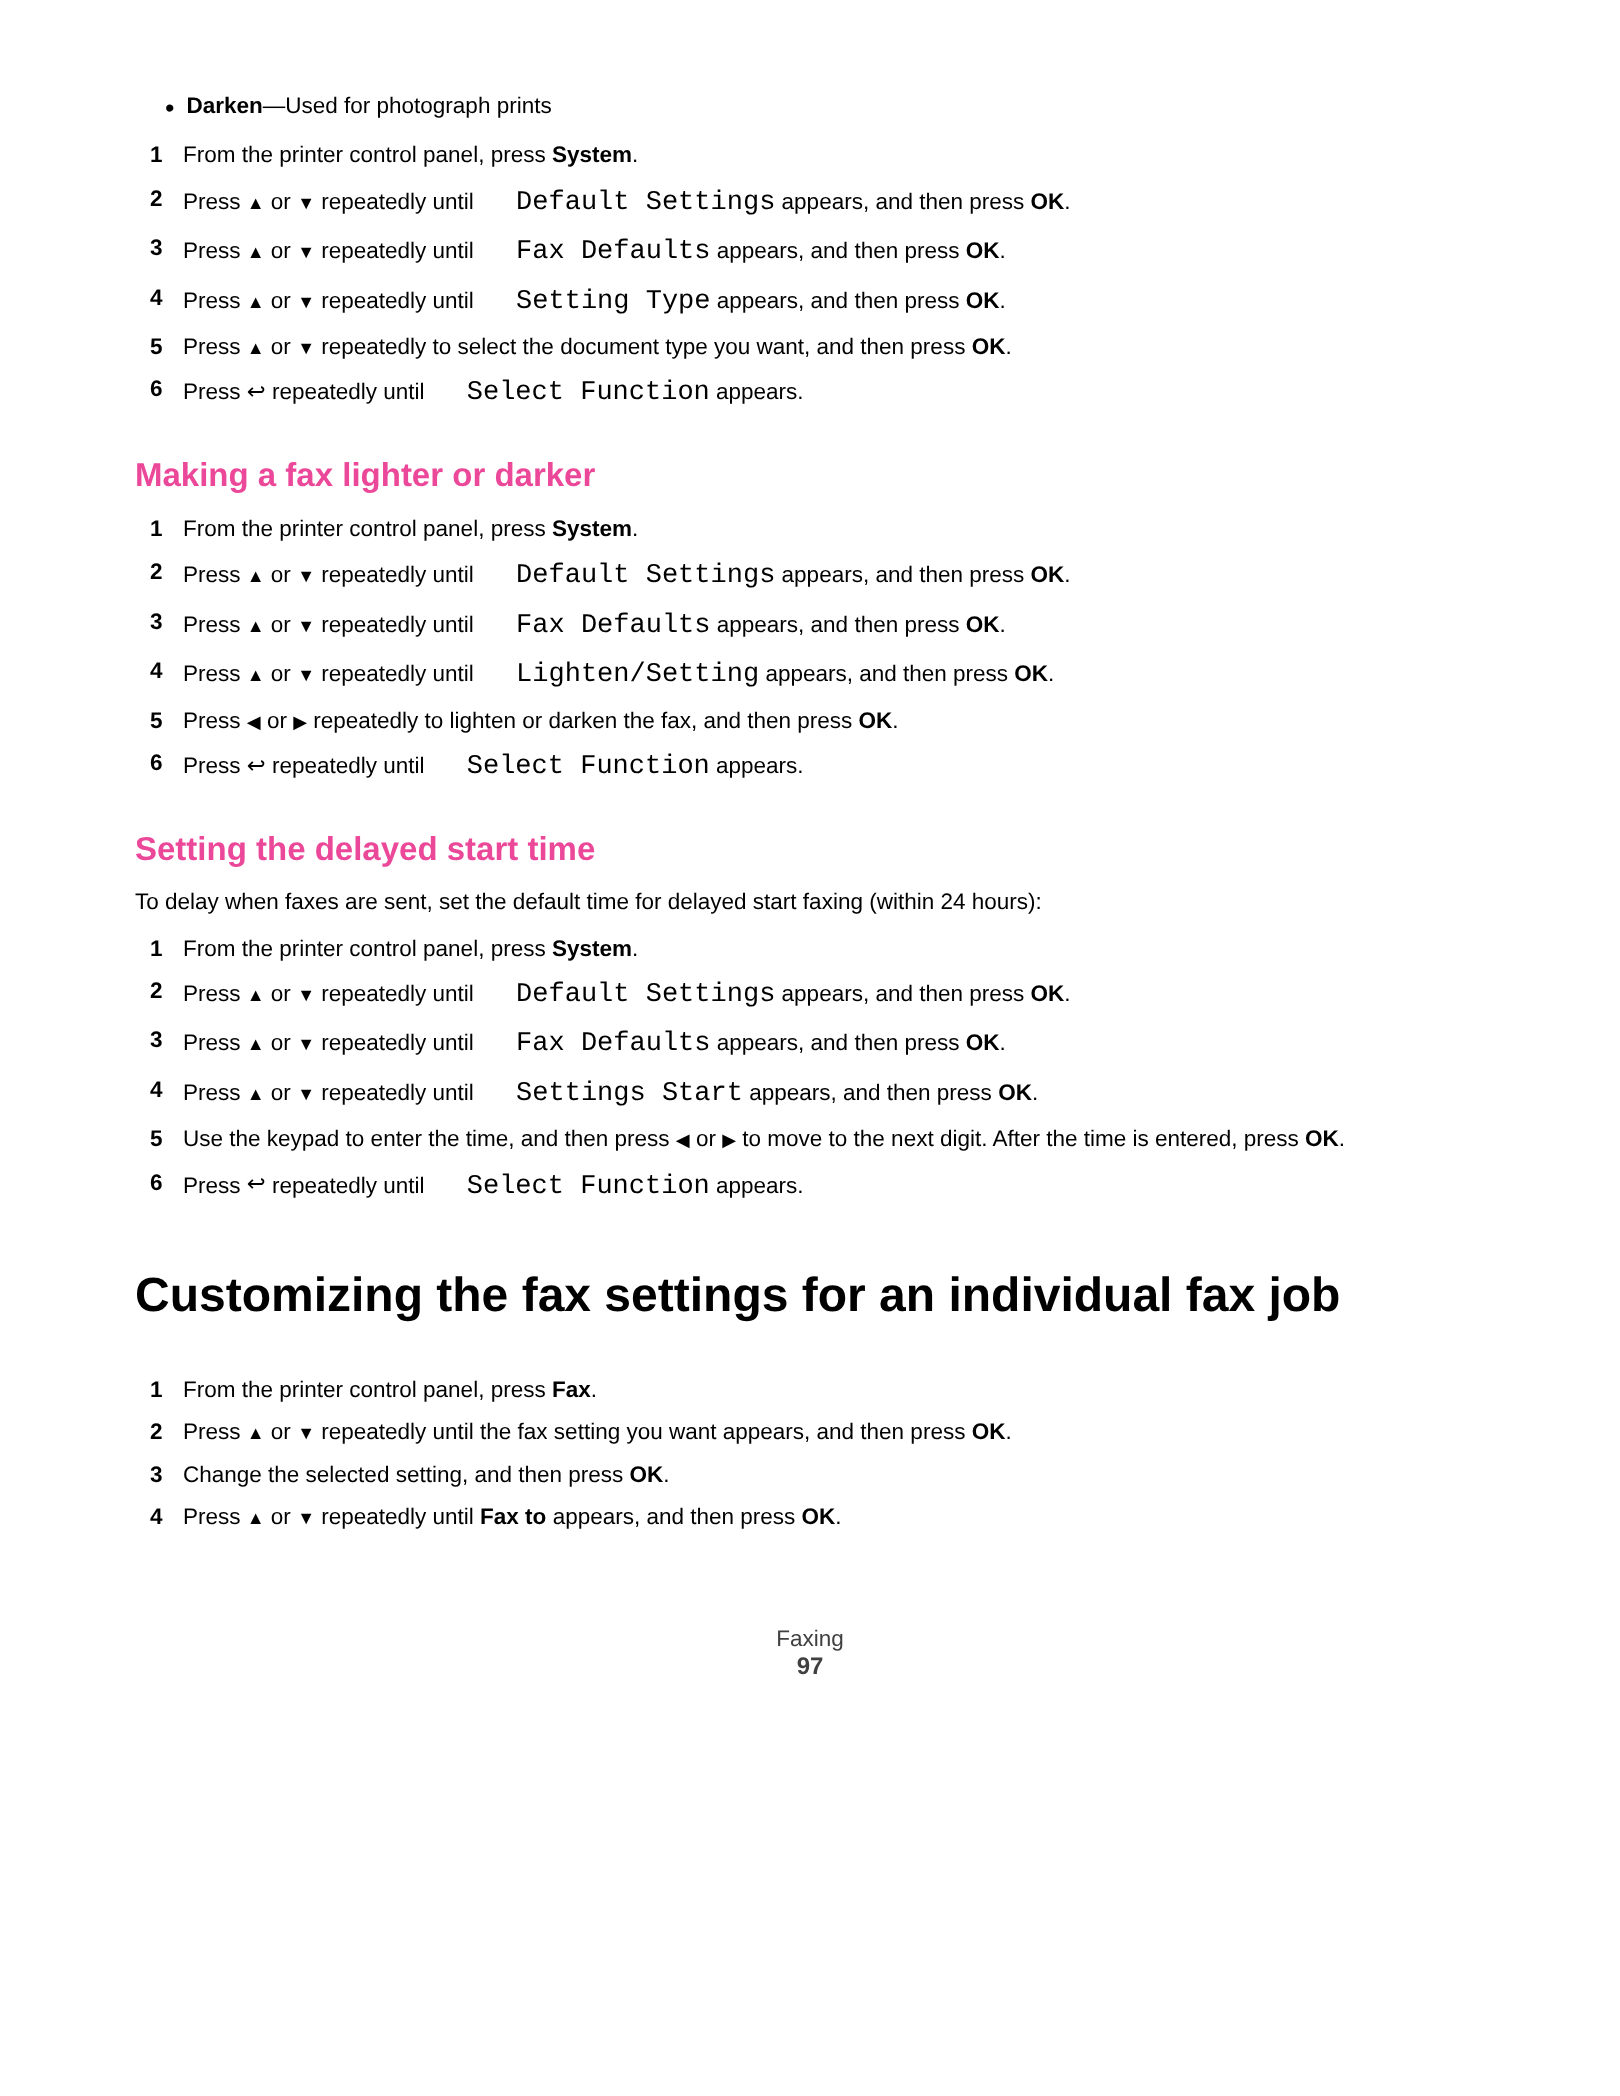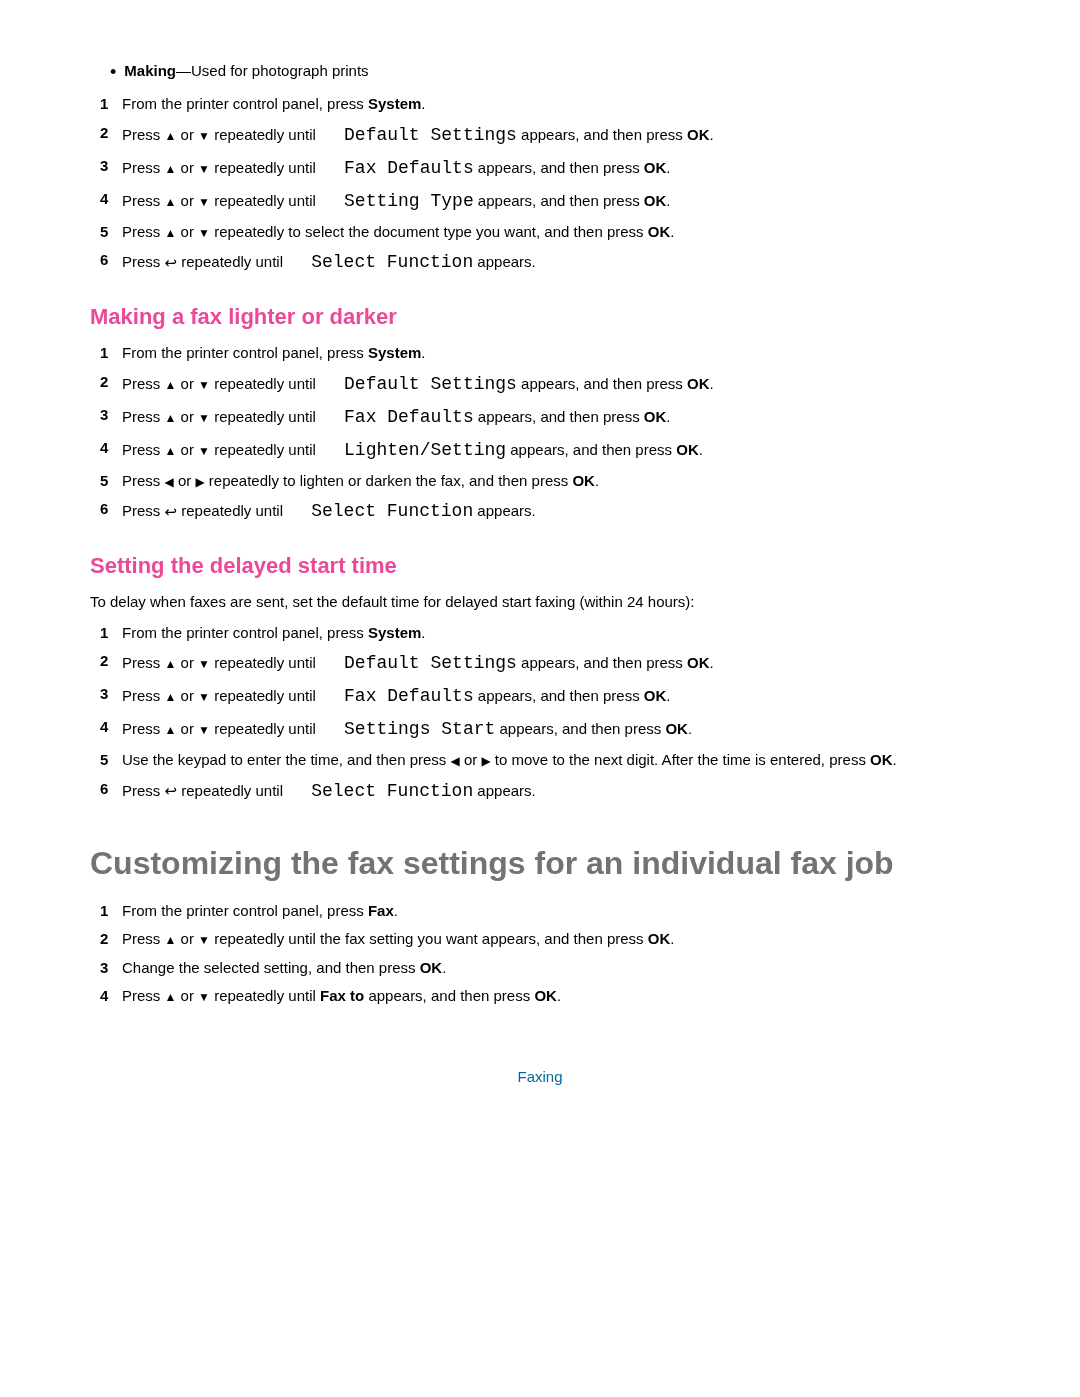--- a/index.html
+++ b/index.html
@@ -56,38 +56,38 @@
       font-size: 22px;
       font-weight: bold;
       margin-top: 28px;
       margin-bottom: 12px;
       color: #ec4899;
     }
     .major-heading {
       font-size: 32px;
       font-weight: bold;
       margin-top: 40px;
-      margin-bottom: 18px;
-      color: #737373;
+      margin-bottom: 34px;
+      color: #000000;
     }
     .intro-text {
       margin-bottom: 8px;
       line-height: 1.5;
     }
     code, .mono {
       font-family: 'Courier New', Courier, monospace;
       font-weight: normal;
       font-size: 18px;
       margin-left: 24px;
     }
     .footer {
       text-align: center;
       margin-top: 60px;
       font-size: 15px;
-      color: #0369a1;
+      color: #404040;
     }
     .footer .page-num {
       font-weight: bold;
       font-size: 16px;
       display: block;
       margin-top: 2px;
     }
     .up-arrow {
       font-size: 12px;
       display: inline-block;
@@ -114,21 +114,21 @@
       font-size: 15px;
     }
   </style>
 </head>
 <body>
 
 <div class="bullet-section">
   <div class="bullet-item">
     <span class="bullet-dot">•</span>
     <span class="bullet-text">
-      <strong>Making</strong>—Used for photograph prints
+      <strong>Darken</strong>—Used for photograph prints
     </span>
   </div>
 </div>
 
 <div class="numbered-list">
 
   <div class="numbered-item">
     <span class="num">1</span>
     <span class="item-text">From the printer control panel, press <strong>System</strong>.</span>
   </div>
@@ -255,13 +255,14 @@
 
   <div class="numbered-item">
     <span class="num">4</span>
     <span class="item-text">Press <span class="up-arrow">▲</span> or <span class="down-arrow">▼</span> repeatedly until <strong>Fax to</strong> appears, and then press <strong>OK</strong>.</span>
   </div>
 
 </div>
 
 <div class="footer">
   <span>Faxing</span>
+  <span class="page-num">97</span>
 </div>
 
 </body></html>

